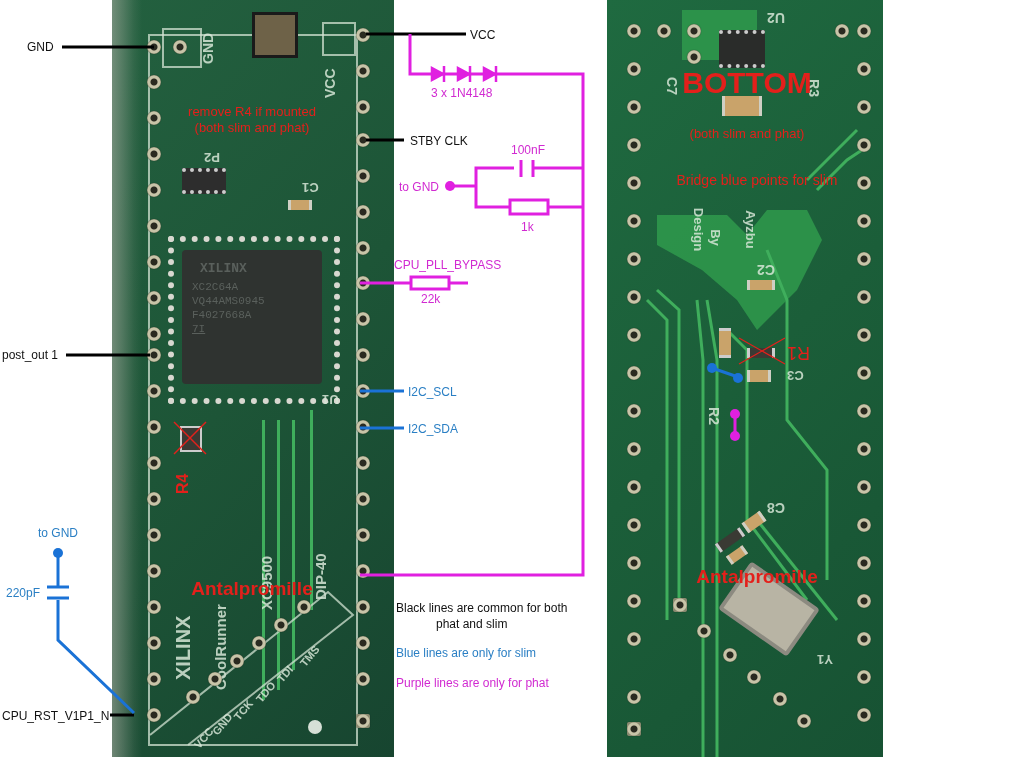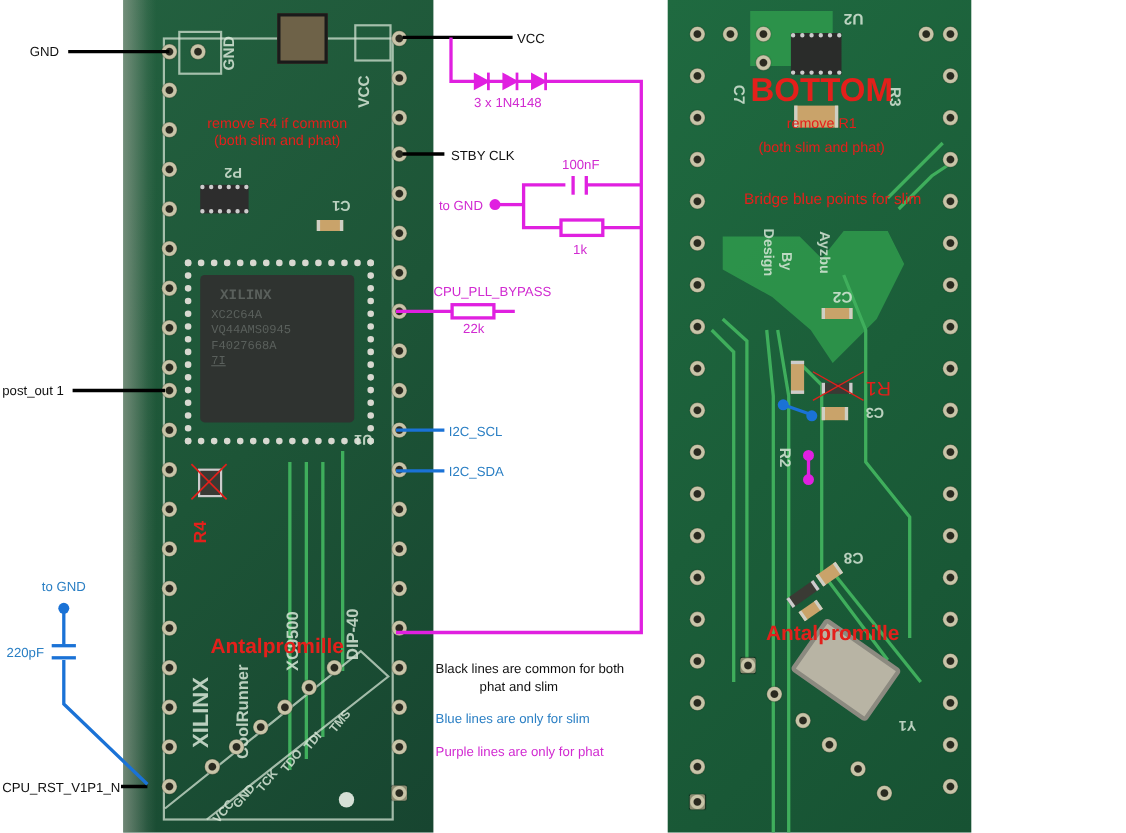--- a/index.html
+++ b/index.html
@@ -107,21 +107,21 @@
   <div class="pad" style="left:96px; top:672px;"></div>
   <div class="pad" style="left:74px; top:690px;"></div>
   <div class="silk-text" style="left:186px; top:650px; transform:rotate(-50deg); font-size:11px;">TMS</div>
   <div class="silk-text" style="left:164px; top:668px; transform:rotate(-50deg); font-size:11px;">TDI</div>
   <div class="silk-text" style="left:142px; top:686px; transform:rotate(-50deg); font-size:11px;">TDO</div>
   <div class="silk-text" style="left:120px; top:704px; transform:rotate(-50deg); font-size:11px;">TCK</div>
   <div class="silk-text" style="left:98px; top:718px; transform:rotate(-50deg); font-size:11px;">GND</div>
   <div class="silk-text" style="left:80px; top:732px; transform:rotate(-50deg); font-size:11px;">VCC</div>
   <div class="abs" style="left:196px; top:720px; width:14px; height:14px; border-radius:50%; background:#d6e0d6;"></div>
 
-  <div class="red-note" style="left:30px; top:104px; width:220px;">remove R4 if common</div>
+  <div class="red-note" style="left:30px; top:104px; width:220px;">remove R4 if mounted</div>
   <div class="red-note" style="left:30px; top:120px; width:220px;">(both slim and phat)</div>
   <div class="red-title" style="left:20px; top:578px; width:240px; font-size:19px;">Antalpromille</div>
 
   <div class="pad" style="left:35px; top:40px;"></div>
   <div class="pad" style="left:61px; top:40px;"></div>
   <div class="pad" style="left:35px; top:75px;"></div>
   <div class="pad" style="left:35px; top:111px;"></div>
   <div class="pad" style="left:35px; top:147px;"></div>
   <div class="pad" style="left:35px; top:183px;"></div>
   <div class="pad" style="left:35px; top:219px;"></div>
@@ -204,21 +204,20 @@
   <div class="silk-text" style="left:98px; top:408px; transform:rotate(90deg); font-size:14px;">R2</div>
 
   <div class="silk-text" style="left:160px; top:500px; transform:rotate(180deg); font-size:14px;">C8</div>
   <div class="smd" style="left:136px; top:516px; width:16px; height:12px; transform:rotate(-35deg);"></div>
   <div class="abs" style="left:108px; top:535px; width:24px; height:10px; background:#3a3a34; border-left:3px solid #ccc; border-right:3px solid #ccc; transform:rotate(-35deg);"></div>
   <div class="smd" style="left:120px; top:550px; width:14px; height:10px; transform:rotate(-35deg);"></div>
   <div class="abs" style="left:120px; top:580px; width:76px; height:50px; background:#b8b4a4; border:4px solid #8c8a80; border-radius:4px; transform:rotate(35deg);"></div>
   <div class="silk-text" style="left:210px; top:652px; transform:rotate(180deg); font-size:13px;">Y1</div>
 
   <div class="red-title" style="left:40px; top:66px; width:200px; font-size:30px;">BOTTOM</div>
-  <div class="red-note" style="left:40px; top:104px; width:200px;">remove R1</div>
   <div class="red-note" style="left:40px; top:126px; width:200px;">(both slim and phat)</div>
   <div class="red-note" style="left:30px; top:158px; width:240px; font-size:14px;margin-top:14px;">Bridge blue points for slim</div>
   <div class="red-title" style="left:40px; top:566px; width:220px; font-size:19px;">Antalpromille</div>
 
   <div class="pad" style="left:20px; top:24px;"></div>
   <div class="pad" style="left:50px; top:24px;"></div>
   <div class="pad" style="left:80px; top:24px;"></div>
   <div class="pad" style="left:80px; top:50px;"></div>
   <div class="pad" style="left:20px; top:62px;"></div>
   <div class="pad" style="left:20px; top:100px;"></div>

